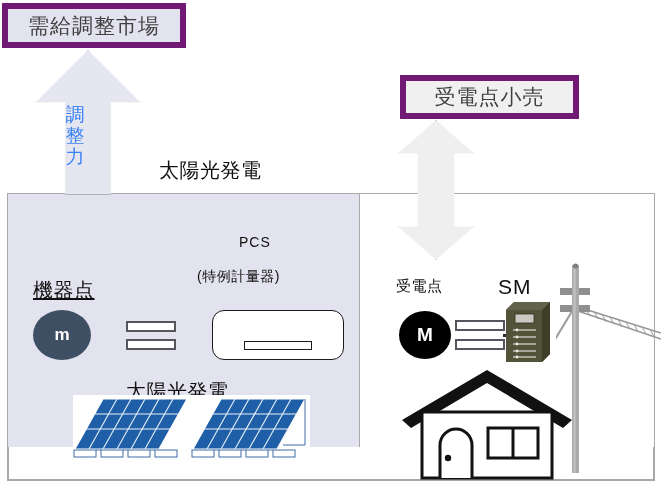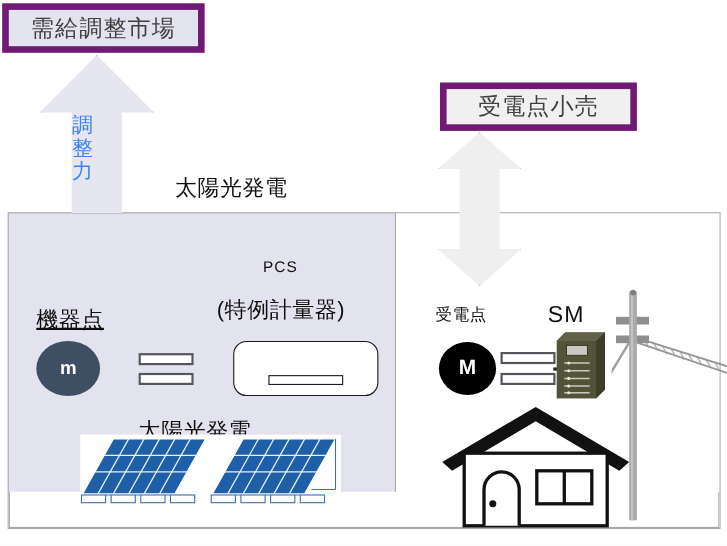--- a/index.html
+++ b/index.html
@@ -93,21 +93,21 @@
   
   .lbl {
     font-size: 19px;
     color: #0f0f0f;
     white-space: nowrap;
     letter-spacing: 0.5px;
   }
   .lbl-contract { left: 159px; top: 157px; font-size: 20px; }
   .lbl-kikiten  { left: 33px;  top: 277px; font-size: 20px; text-decoration: underline; }
   .lbl-pcs      { left: 239px; top: 234px; font-size: 14px; letter-spacing: 1px; }
-  .lbl-pcs-sub  { left: 197px; top: 268px; font-size: 20px; }
+  .lbl-pcs-sub  { left: 197px; top: 268px; font-size: 14px; }
   .lbl-solar    { left: 110px; top: 378px; font-size: 20px; margin-left: 16px; }
   .lbl-judenten { left: 396px; top: 277px; font-size: 15px; }
   .lbl-sm       { left: 498px; top: 275px; font-size: 21px; letter-spacing: 1px; }
 
   
   .circle-m {
     left: 33px; top: 310px; width: 58px; height: 50px;
     border-radius: 50%;
     background: #3f4f63;
     display: flex; align-items: center; justify-content: center;

